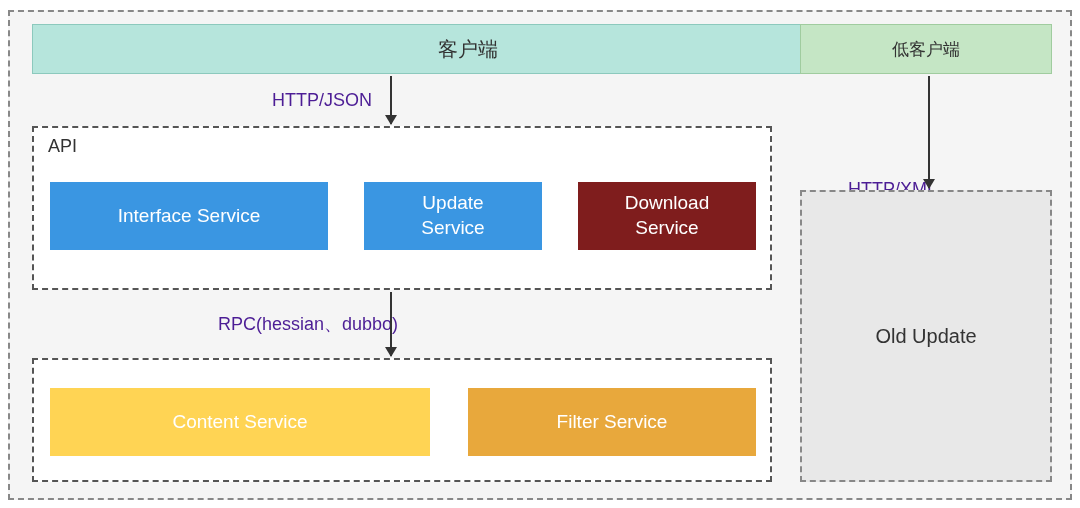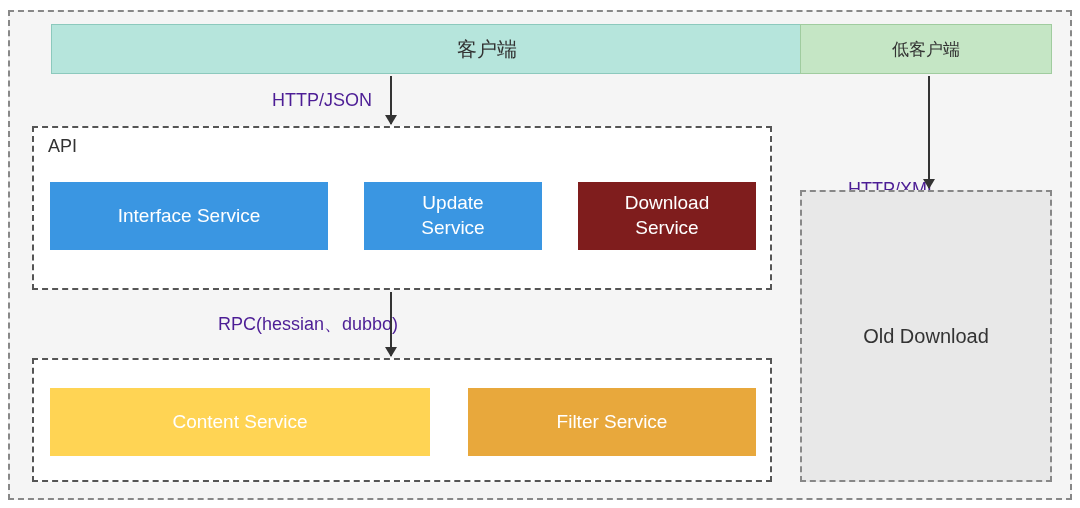--- a/index.html
+++ b/index.html
@@ -25,21 +25,20 @@
       top: 12px;
       width: 872px;
       height: 50px;
       background: #b6e5dc;
       border: 1px solid #8cc9bd;
       display: flex;
       align-items: center;
       justify-content: center;
       font-size: 20px;
       color: #333;
-      margin-left: 19px;
     }
     .low-client-box {
       position: absolute;
       left: 790px;
       top: 12px;
       width: 252px;
       height: 50px;
       background: #c5e6c5;
       border: 1px solid #a0cc9f;
       display: flex;
@@ -169,15 +168,15 @@
 
   <div class="bottom-box"></div>
   <div class="service-box filter-svc">
     <span>Filter Service</span>
   </div>
   <div class="service-box content-svc">
     <span>Content Service</span>
   </div>
 
   <div class="old-service-box">
-    <span>Old Download</span>
+    <span>Old Update</span>
   </div>
 </div>
 
 </body></html>

